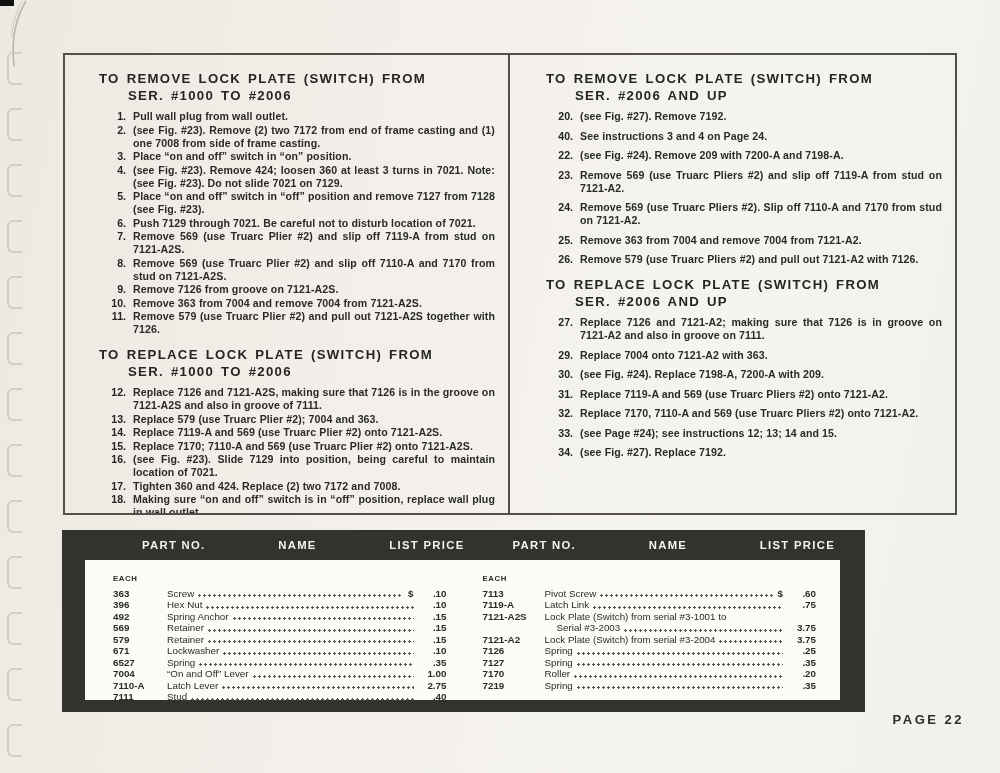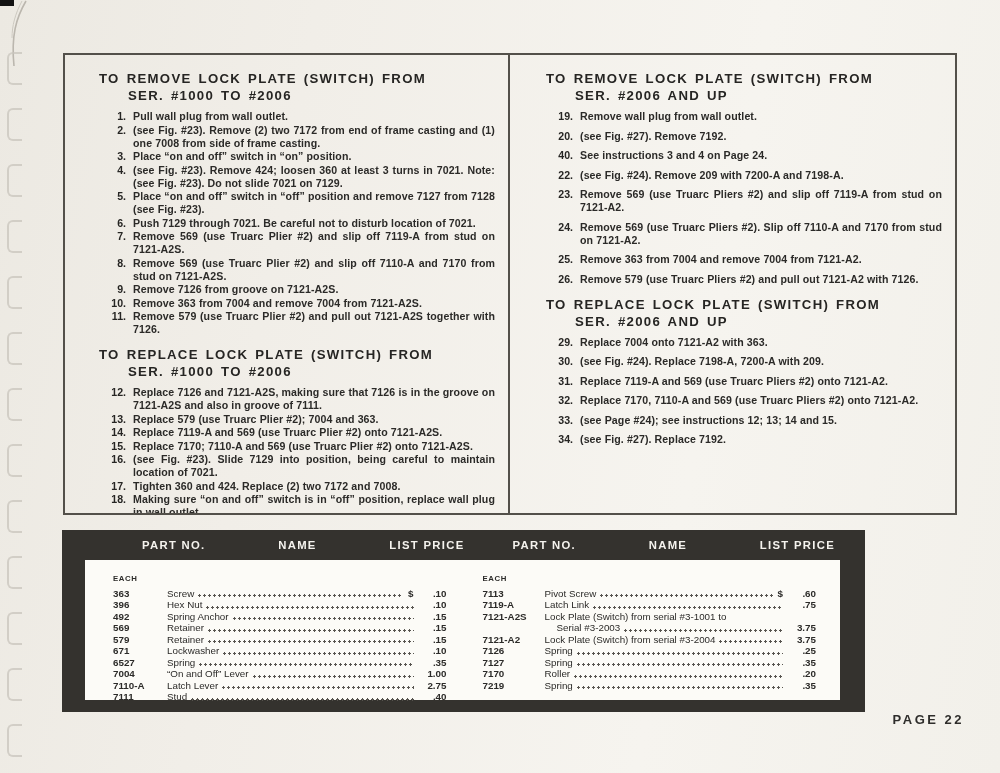--- a/index.html
+++ b/index.html
@@ -169,24 +169,20 @@
           </div>
         </div>
       </div>
     <div class="col col-right">
         <div class="section">
           <div class="sec-title">
             <div class="t1">TO REMOVE LOCK PLATE (SWITCH) FROM</div>
             <div class="t2">SER. #2006 AND UP</div>
           </div>
           <div class="item spaced">
-            <span class="num">19.</span>
-            <span class="txt">Remove wall plug from wall outlet.</span>
-          </div>
-          <div class="item spaced">
             <span class="num">20.</span>
             <span class="txt">(see Fig. #27). Remove 7192.</span>
           </div>
           <div class="item spaced">
             <span class="num">40.</span>
             <span class="txt">See instructions 3 and 4 on Page 24.</span>
           </div>
           <div class="item spaced">
             <span class="num">22.</span>
             <span class="txt">(see Fig. #24). Remove 209 with 7200-A and 7198-A.</span>
@@ -205,20 +201,24 @@
           </div>
           <div class="item spaced">
             <span class="num">26.</span>
             <span class="txt">Remove 579 (use Truarc Pliers #2) and pull out 7121-A2 with 7126.</span>
           </div>
         </div>
         <div class="section">
           <div class="sec-title">
             <div class="t1">TO REPLACE LOCK PLATE (SWITCH) FROM</div>
             <div class="t2">SER. #2006 AND UP</div>
+          </div>
+          <div class="item spaced">
+            <span class="num">27.</span>
+            <span class="txt">Replace 7126 and 7121-A2; making sure that 7126 is in groove on 7121-A2 and also in groove on 7111.</span>
           </div>
           <div class="item spaced">
             <span class="num">29.</span>
             <span class="txt">Replace 7004 onto 7121-A2 with 363.</span>
           </div>
           <div class="item spaced">
             <span class="num">30.</span>
             <span class="txt">(see Fig. #24). Replace 7198-A, 7200-A with 209.</span>
           </div>
           <div class="item spaced">

